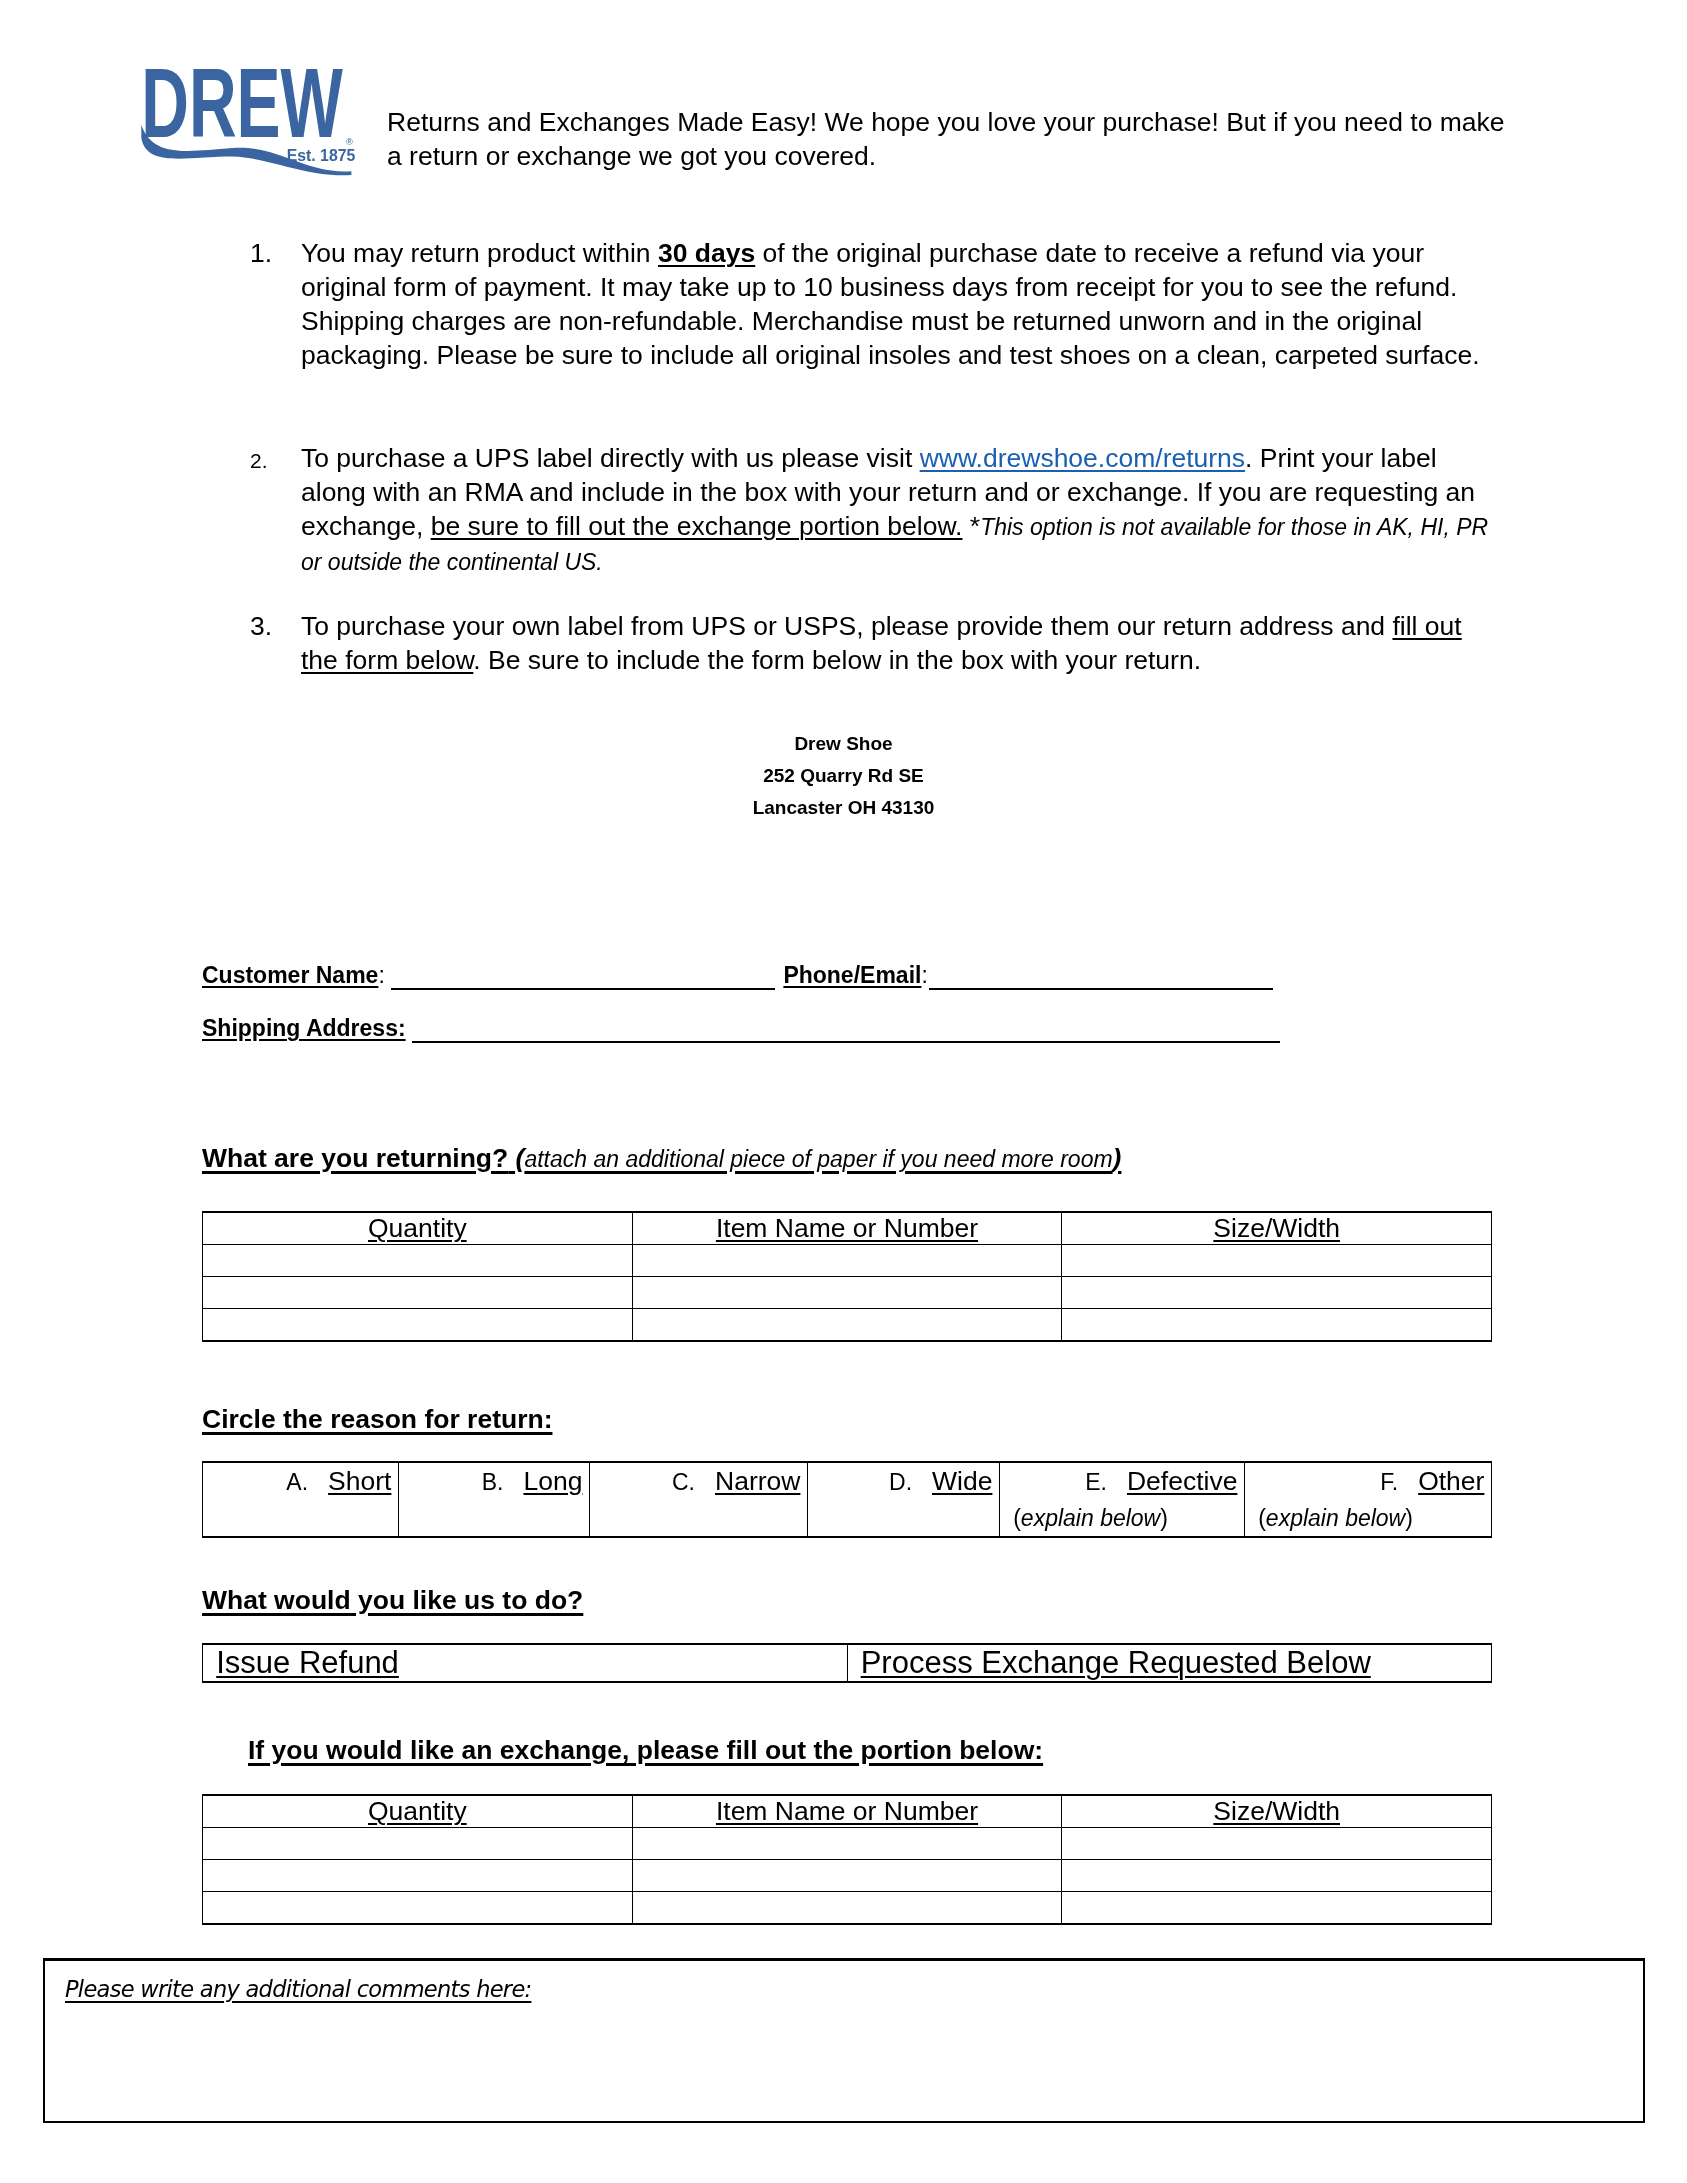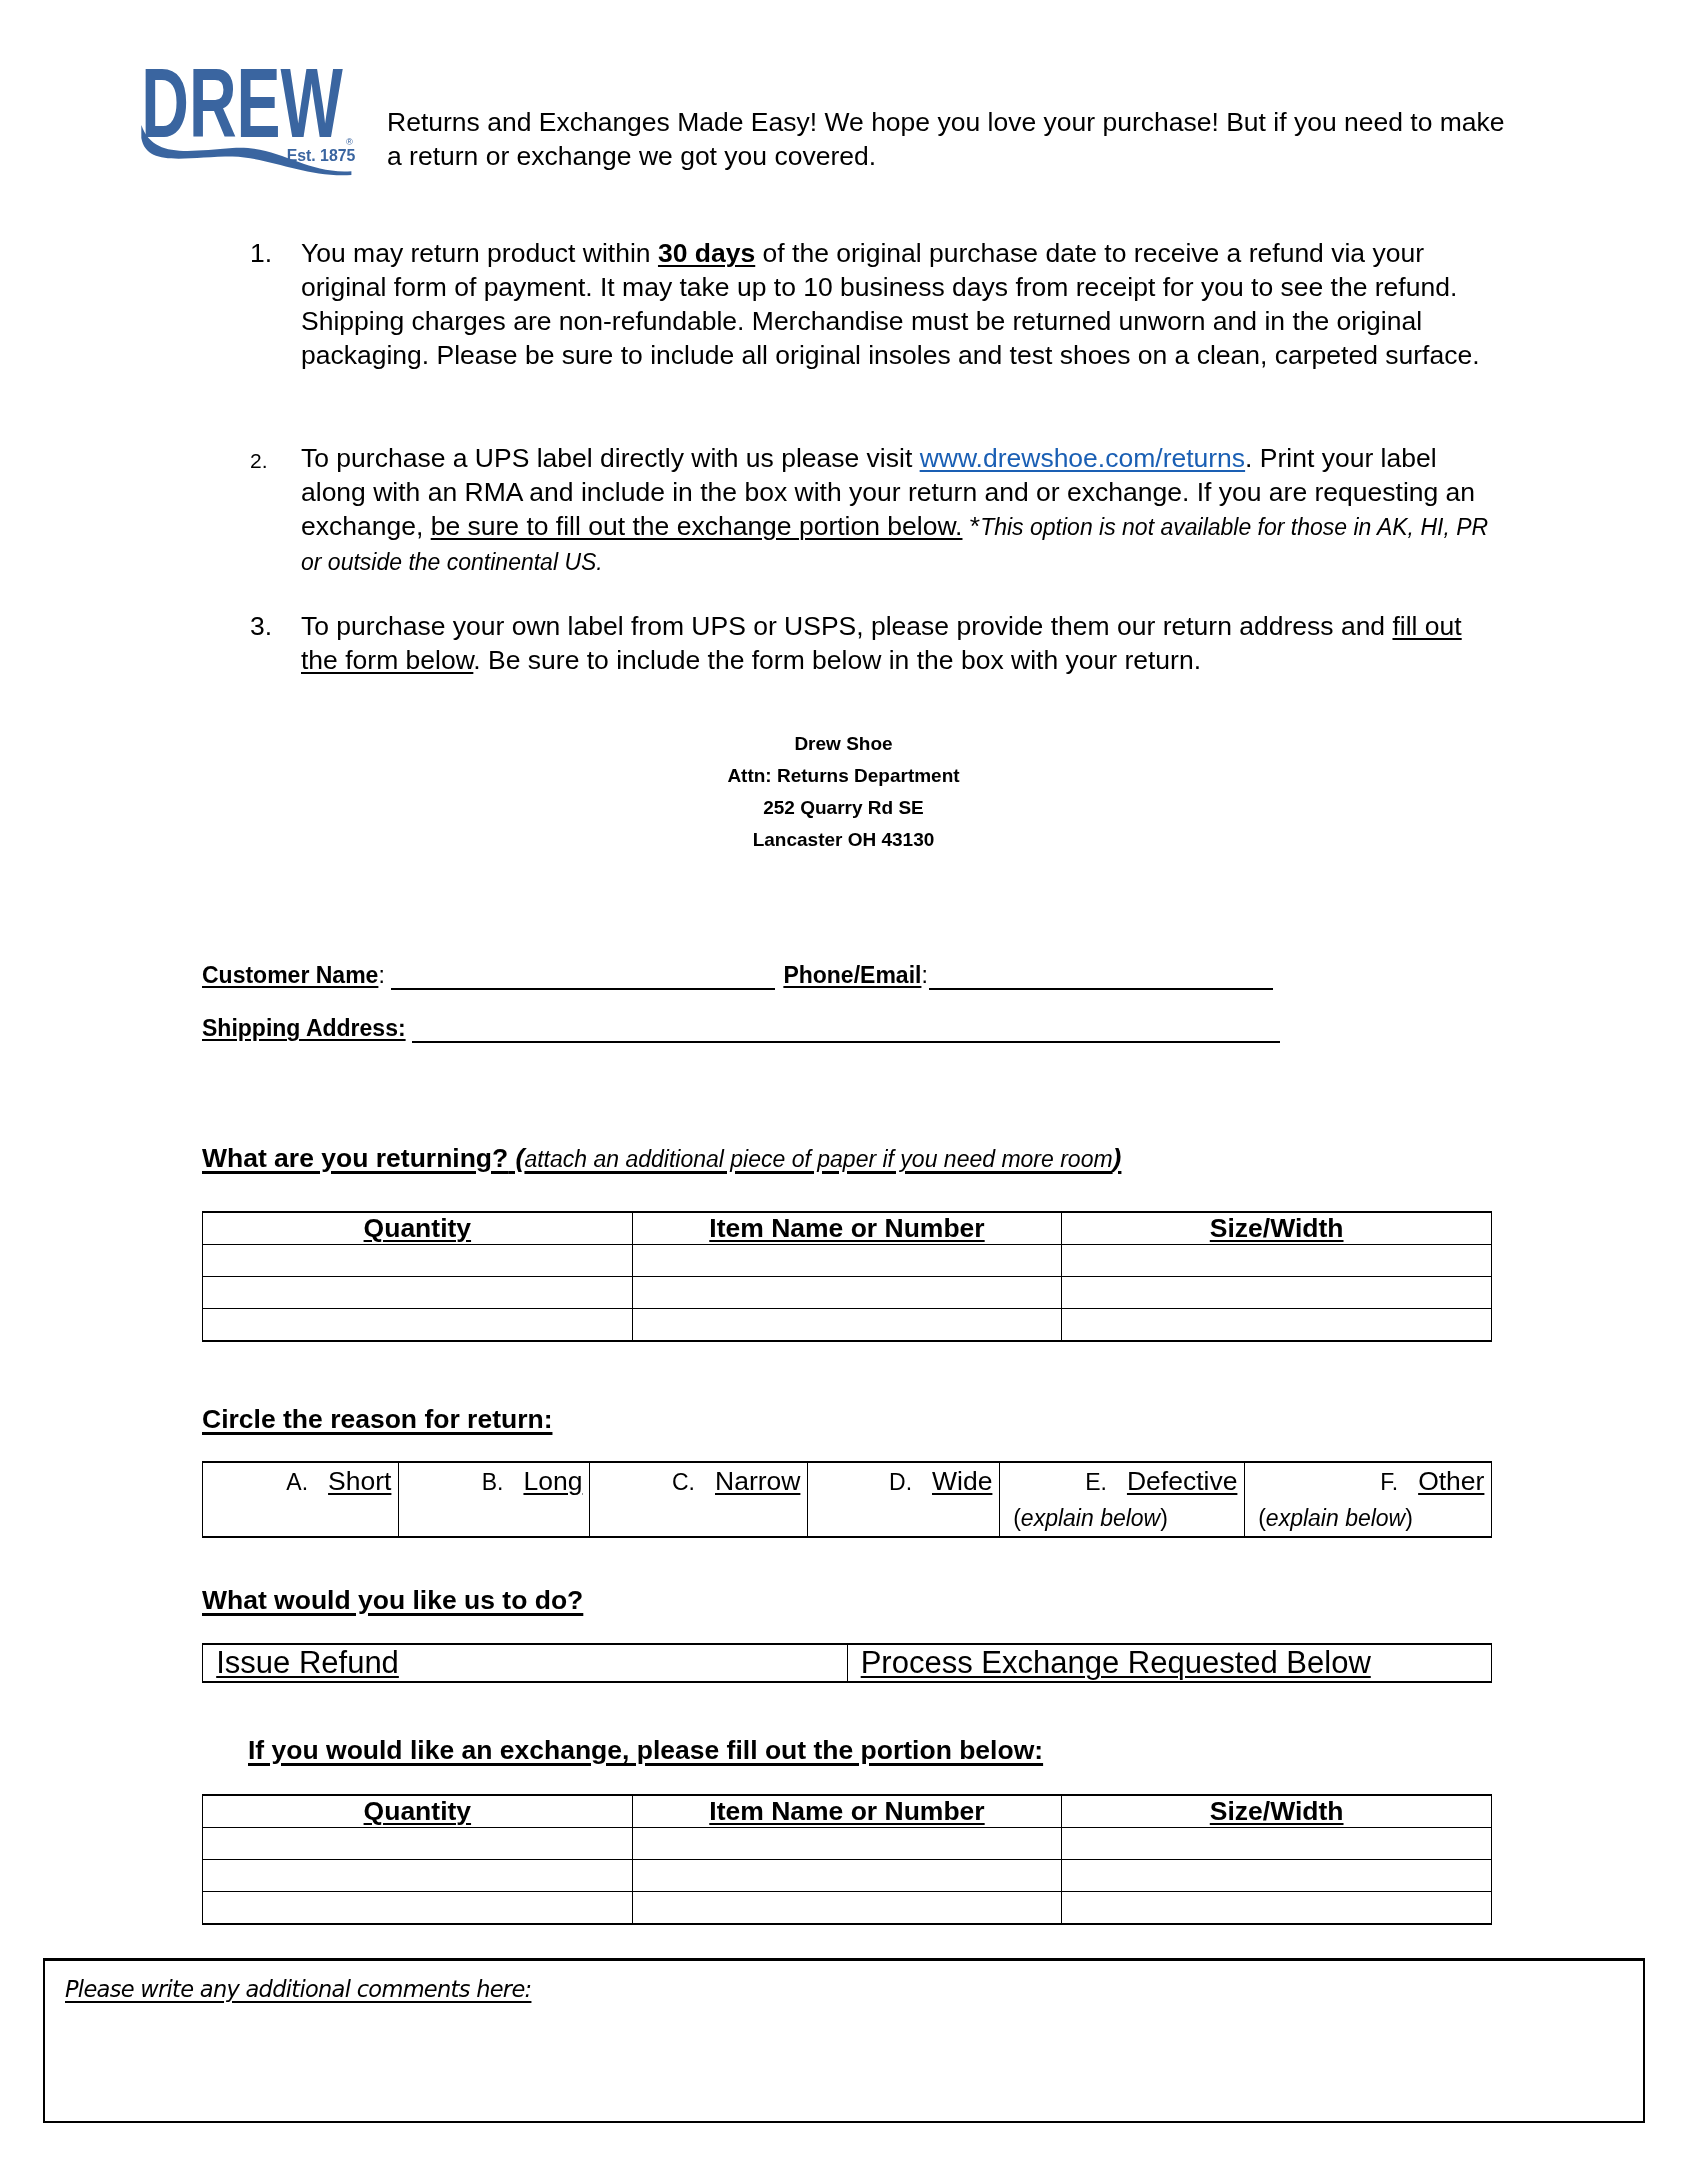--- a/index.html
+++ b/index.html
@@ -17,21 +17,21 @@
   .note { font-size:23px; font-style:italic; }
   .link { color:#1a5fb4; text-decoration:underline; text-underline-offset:3.3px; text-decoration-thickness:2px; }
   .address { left:0; width:1687px; top:728px; text-align:center; font-weight:bold; font-size:19px; line-height:32px; }
   .field-row { position:absolute; left:202px; font-size:23px; line-height:29px; display:flex; align-items:flex-end; }
   .field-label { font-weight:bold; text-decoration:underline; text-underline-offset:3.3px; text-decoration-thickness:2px; }
   .field-line { display:inline-block; border-bottom:2px solid #000; height:22.5px; margin-left:6.6px; }
   .section-title { position:absolute; left:202px; font-size:26.5px; font-weight:bold; text-decoration:underline; text-underline-offset:4px; text-decoration-thickness:2.6px; }
   .section-title .sub { font-weight:normal; font-style:italic; text-decoration:none; font-size:23px; }
   .section-title .paren { font-weight:bold; font-style:italic; text-decoration:none; font-size:26.5px; }
   table.grid { position:absolute; left:202px; width:1290px; border-collapse:collapse; table-layout:fixed; }
-  table.grid td, table.grid th { border:1.3px solid #000; height:31px; padding:0; font-weight:bold; font-size:26.5px; text-align:center; }
+  table.grid td, table.grid th { border:1.3px solid #000; height:31px; padding:0; font-weight:normal; font-size:26.5px; text-align:center; }
   table.grid th span { text-decoration:underline; text-underline-offset:3.3px; text-decoration-thickness:2px; }
   table.grid { border-top:2px solid #000; border-bottom:2.6px solid #000; }
   table.reasons { position:absolute; left:202px; top:1461px; width:1290px; border-collapse:collapse; table-layout:fixed; border-top:2.6px solid #000; border-bottom:2.6px solid #000; }
   table.reasons td { border:1.3px solid #000; height:61px; vertical-align:top; text-align:right; padding:0 6.6px 0 0; font-size:26.5px; line-height:36px; }
   table.reasons .letter { font-size:23px; margin-right:20px; }
   table.reasons .reason { text-decoration:underline; text-underline-offset:3.3px; text-decoration-thickness:2px; }
   table.reasons .explain { display:block; text-align:left; font-size:23px; padding-left:13.2px; }
   table.reasons .explain .it { font-style:italic; }
   table.actions { position:absolute; left:202px; top:1643px; width:1290px; border-collapse:collapse; table-layout:fixed; border-top:2.6px solid #000; border-bottom:2.6px solid #000; }
   table.actions td { border:1.3px solid #000; height:30px; font-size:31px; text-align:left; padding:0 0 0 13.2px; }
@@ -69,21 +69,20 @@
 
 <div class="list-item" style="top:609px;">
   <span class="num">3.</span>
   <span class="txt">
     <span>To purchase your own label from UPS or USPS, please provide them our return address and </span><span class="u">fill out the form below</span><span>. Be sure to include the form below in the box with your return.</span>
   </span>
 </div>
 
 <div class="abs address">
   <div>Drew Shoe</div>
-  <div>Attn: Returns Department</div>
   <div>252 Quarry Rd SE</div>
   <div>Lancaster OH 43130</div>
 </div>
 
 <div class="field-row" style="top:961px;">
   <span class="field-label">Customer Name</span>
     <span>:</span>
   <span class="field-line" style="width:384px;"></span>
   <span class="field-label" style="margin-left:8px;">Phone/Email</span>
     <span>:</span>

